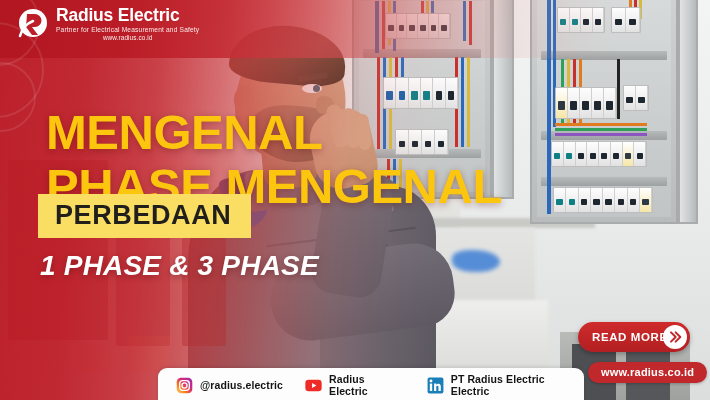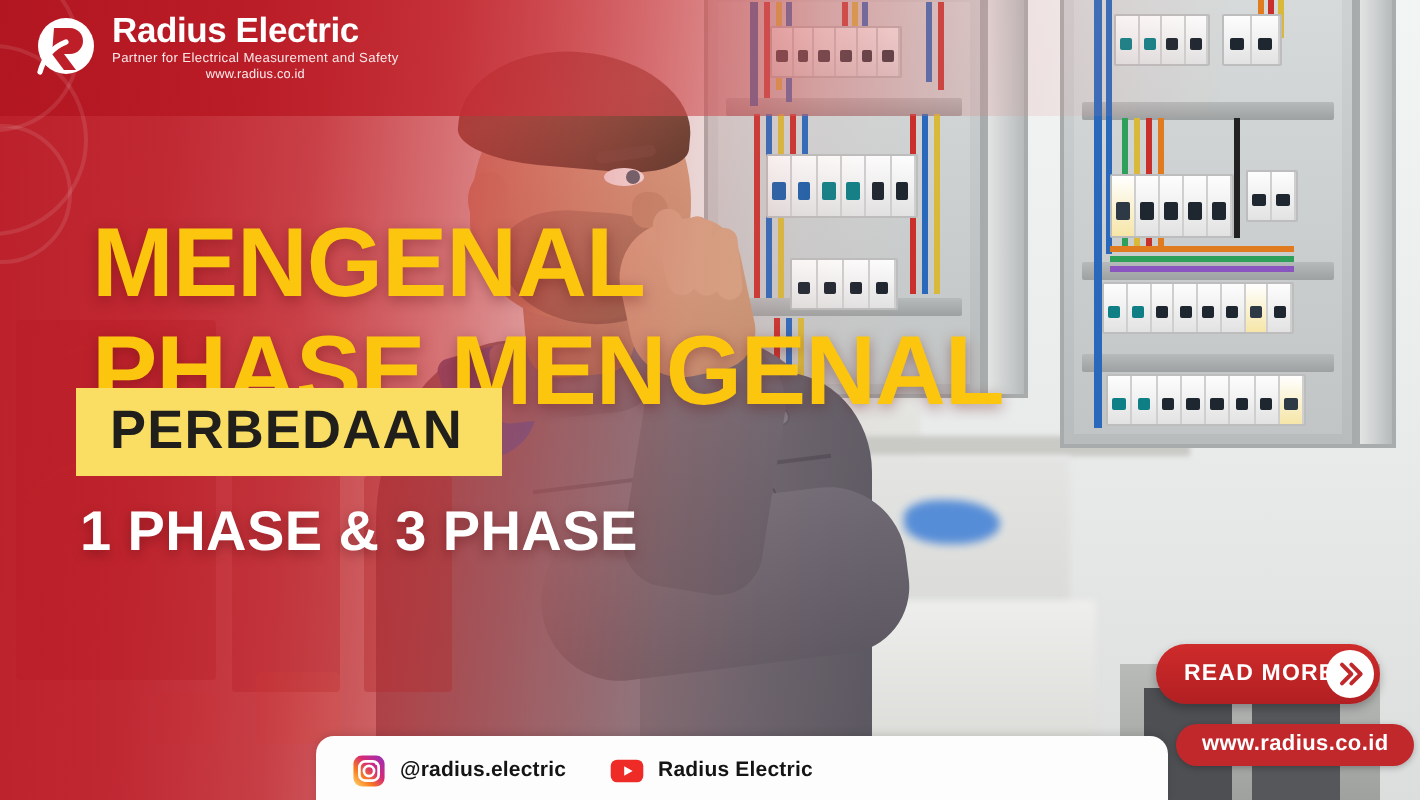--- a/index.html
+++ b/index.html
@@ -283,20 +283,21 @@
     line-height: 1;
   }
 
   .subline {
     position: absolute; left: 40px; top: 250px;
     color: #ffffff;
     font-weight: 700;
     font-size: 28px;
     letter-spacing: 0.2px;
     text-shadow: 0 2px 6px rgba(80,10,14,.40);
+    font-style: italic;
   }
 
   
   .readmore {
     position: absolute; left: 578px; top: 322px;
     width: 112px; height: 30px;
     background: linear-gradient(180deg,#cf2b2b,#b21f22);
     border-radius: 16px;
     display: flex; align-items: center;
     padding-left: 14px;
@@ -617,16 +618,28 @@
     <div class="social-item">
       <span>
         <svg class="ico" viewBox="0 0 24 24">
           <rect x="0.5" y="4" width="23" height="16" rx="4.6" fill="#EE2B26"></rect>
           <path d="M10 8.6 L16 12 L10 15.4 Z" fill="#ffffff"></path>
         </svg>
       </span>
       <span class="social-label">Radius Electric</span>
     </div>
 
+    <div class="social-item">
+      <span>
+        <svg class="ico" viewBox="0 0 24 24">
+          <rect x="0.8" y="0.8" width="22.4" height="22.4" rx="2.6" fill="#1A7FB8"></rect>
+          <rect x="4" y="9.3" width="3.3" height="10.4" fill="#ffffff"></rect>
+          <circle cx="5.65" cy="5.6" r="2.05" fill="#ffffff"></circle>
+          <path d="M10 9.3 h3.1 v1.5 a3.6 3.6 0 0 1 6.4 2.3 v6.6 h-3.3 v-5.8
+                   a1.7 1.7 0 0 0 -3.1 -0.95 v6.75 H10 Z" fill="#ffffff"></path>
+        </svg>
+      </span>
+      <span class="social-label">PT Radius Electric Electric</span>
+    </div>
 
   </div>
 
 </div>
 
 </body></html>

